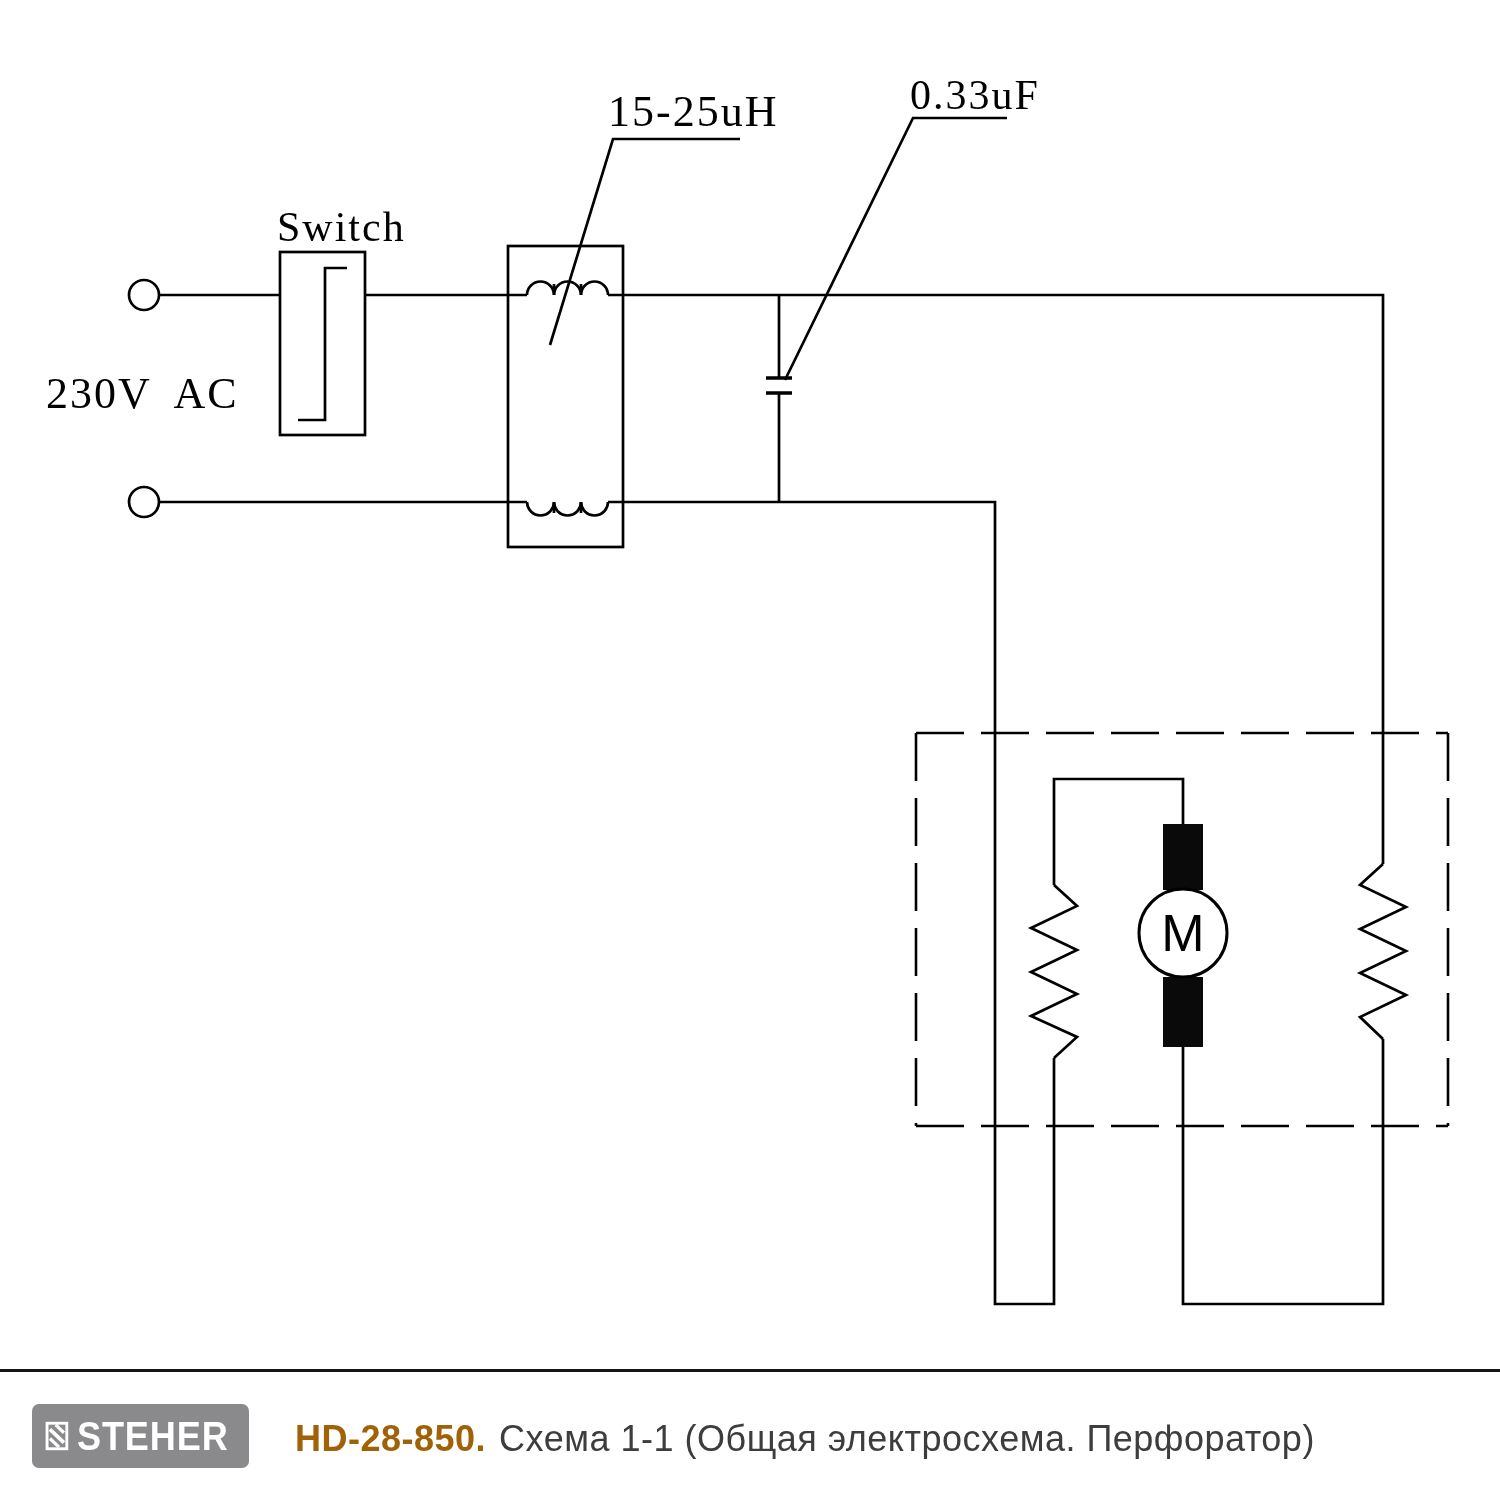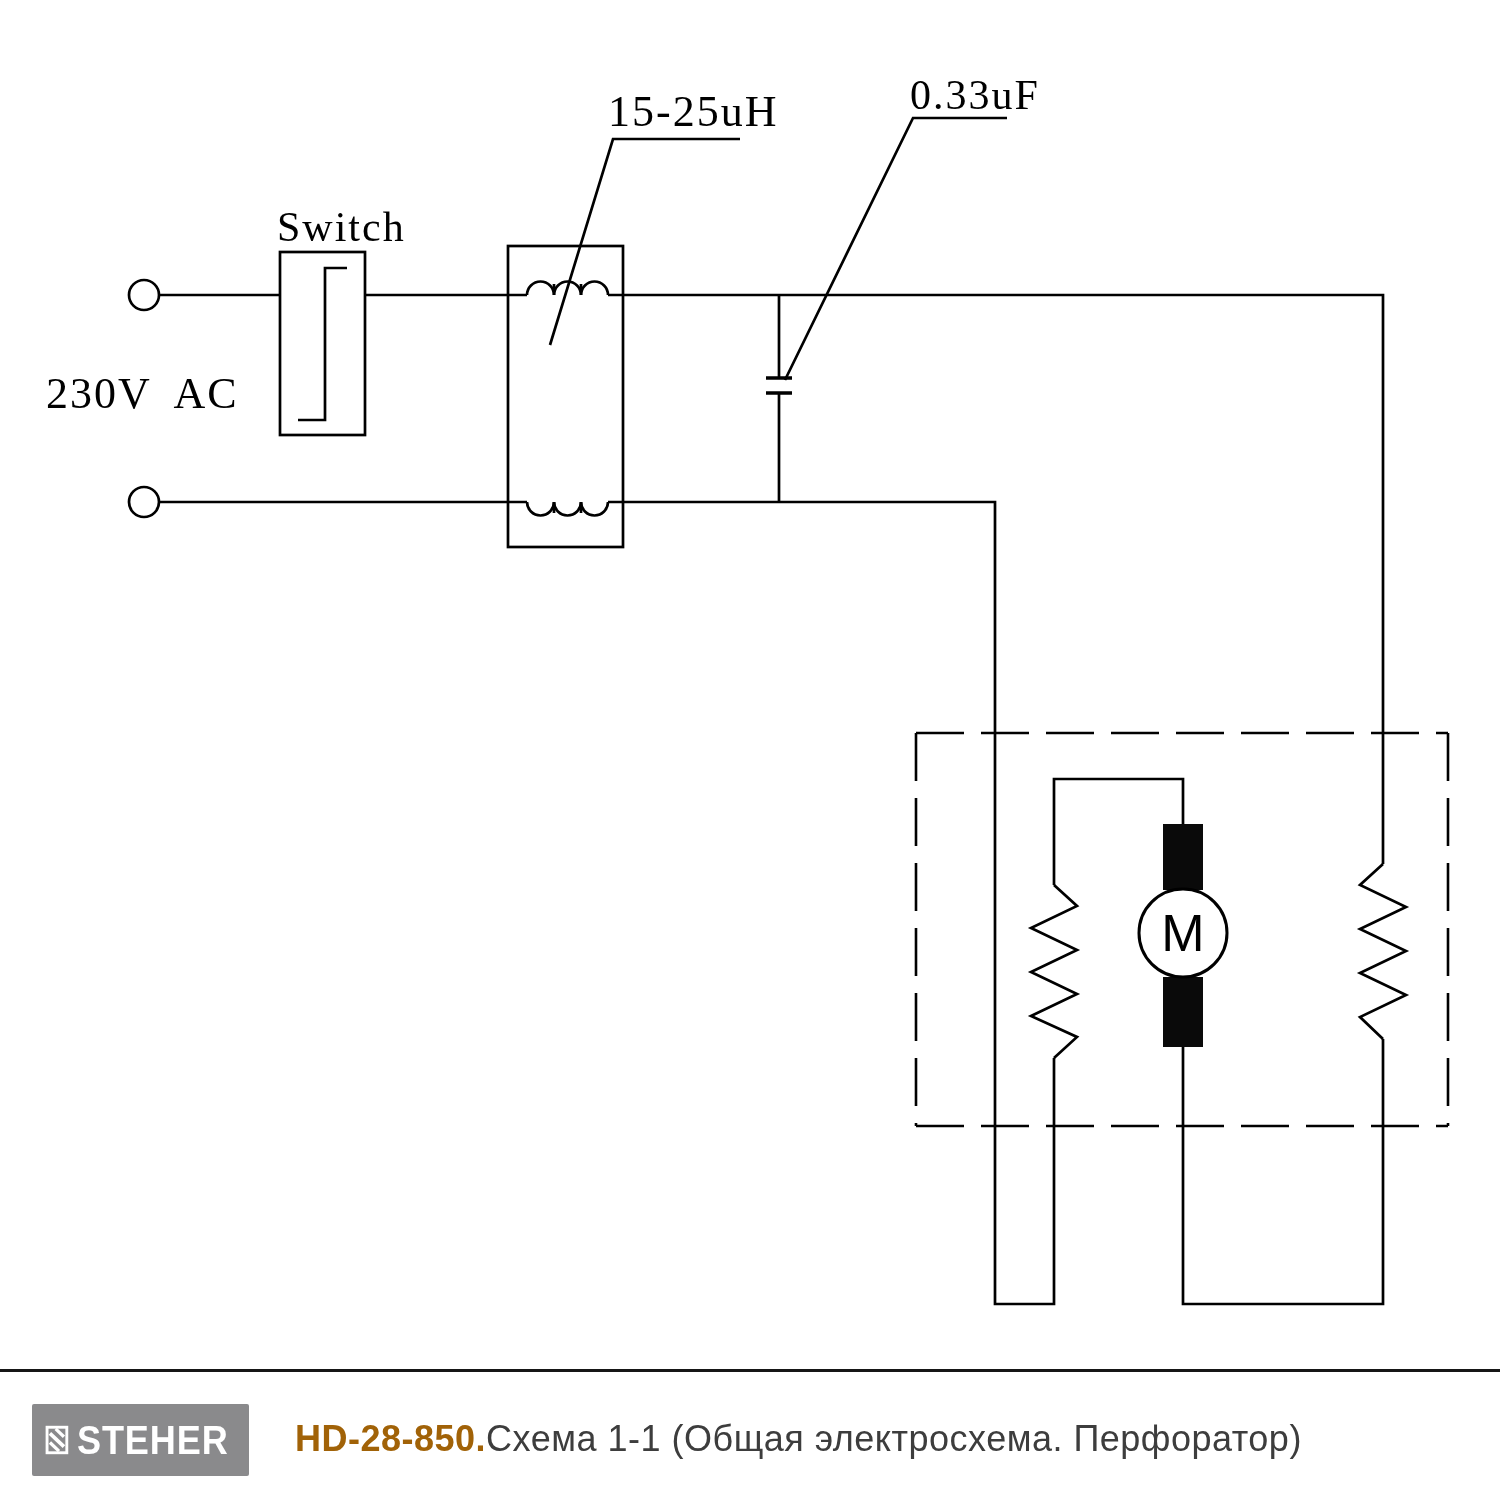--- a/index.html
+++ b/index.html
@@ -22,33 +22,33 @@
   text.sw{font-size:42px;}
   text.ind{font-size:44px;}
   text.cap{font-size:42px;}
   text.motor{
     font-family:"Liberation Sans","DejaVu Sans",sans-serif;
     font-size:52px;font-weight:400;fill:#000;letter-spacing:0;
   }
   
   .rule{position:absolute;left:0;top:1369px;width:1500px;height:3px;background:#161616;}
   .logo{
-    position:absolute;left:32px;top:1404px;width:217px;height:72px;
-    border-radius:2px;display:flex;align-items:center;padding-left:13px;box-sizing:border-box;
+    position:absolute;left:32px;top:1404px;width:217px;height:64px;
+    border-radius:7px;display:flex;align-items:center;padding-left:13px;box-sizing:border-box;
   }
   .logo-text{
     color:#ffffff;font-weight:bold;font-size:41px;letter-spacing:1px;
     transform:scaleX(.88);transform-origin:left center;margin-left:7px;line-height:1;
   }
   .caption{
     position:absolute;left:295px;top:1419px;white-space:nowrap;
     font-size:36px;line-height:40px;
   }
   .caption .model{font-weight:bold;color:#a16207;letter-spacing:.5px;}
-  .caption .desc{font-weight:300;color:#3d3d3d;margin-left:0;letter-spacing:.5px;}
+  .caption .desc{font-weight:300;color:#3d3d3d;margin-left:13px;letter-spacing:.5px;}
 </style>
 </head>
 <body>
 
 <div class="canvas">
 
   <svg class="schem" width="1500" height="1500" viewBox="0 0 1500 1500">
 
     <g>
       <circle class="node" cx="144" cy="295" r="15"></circle>

